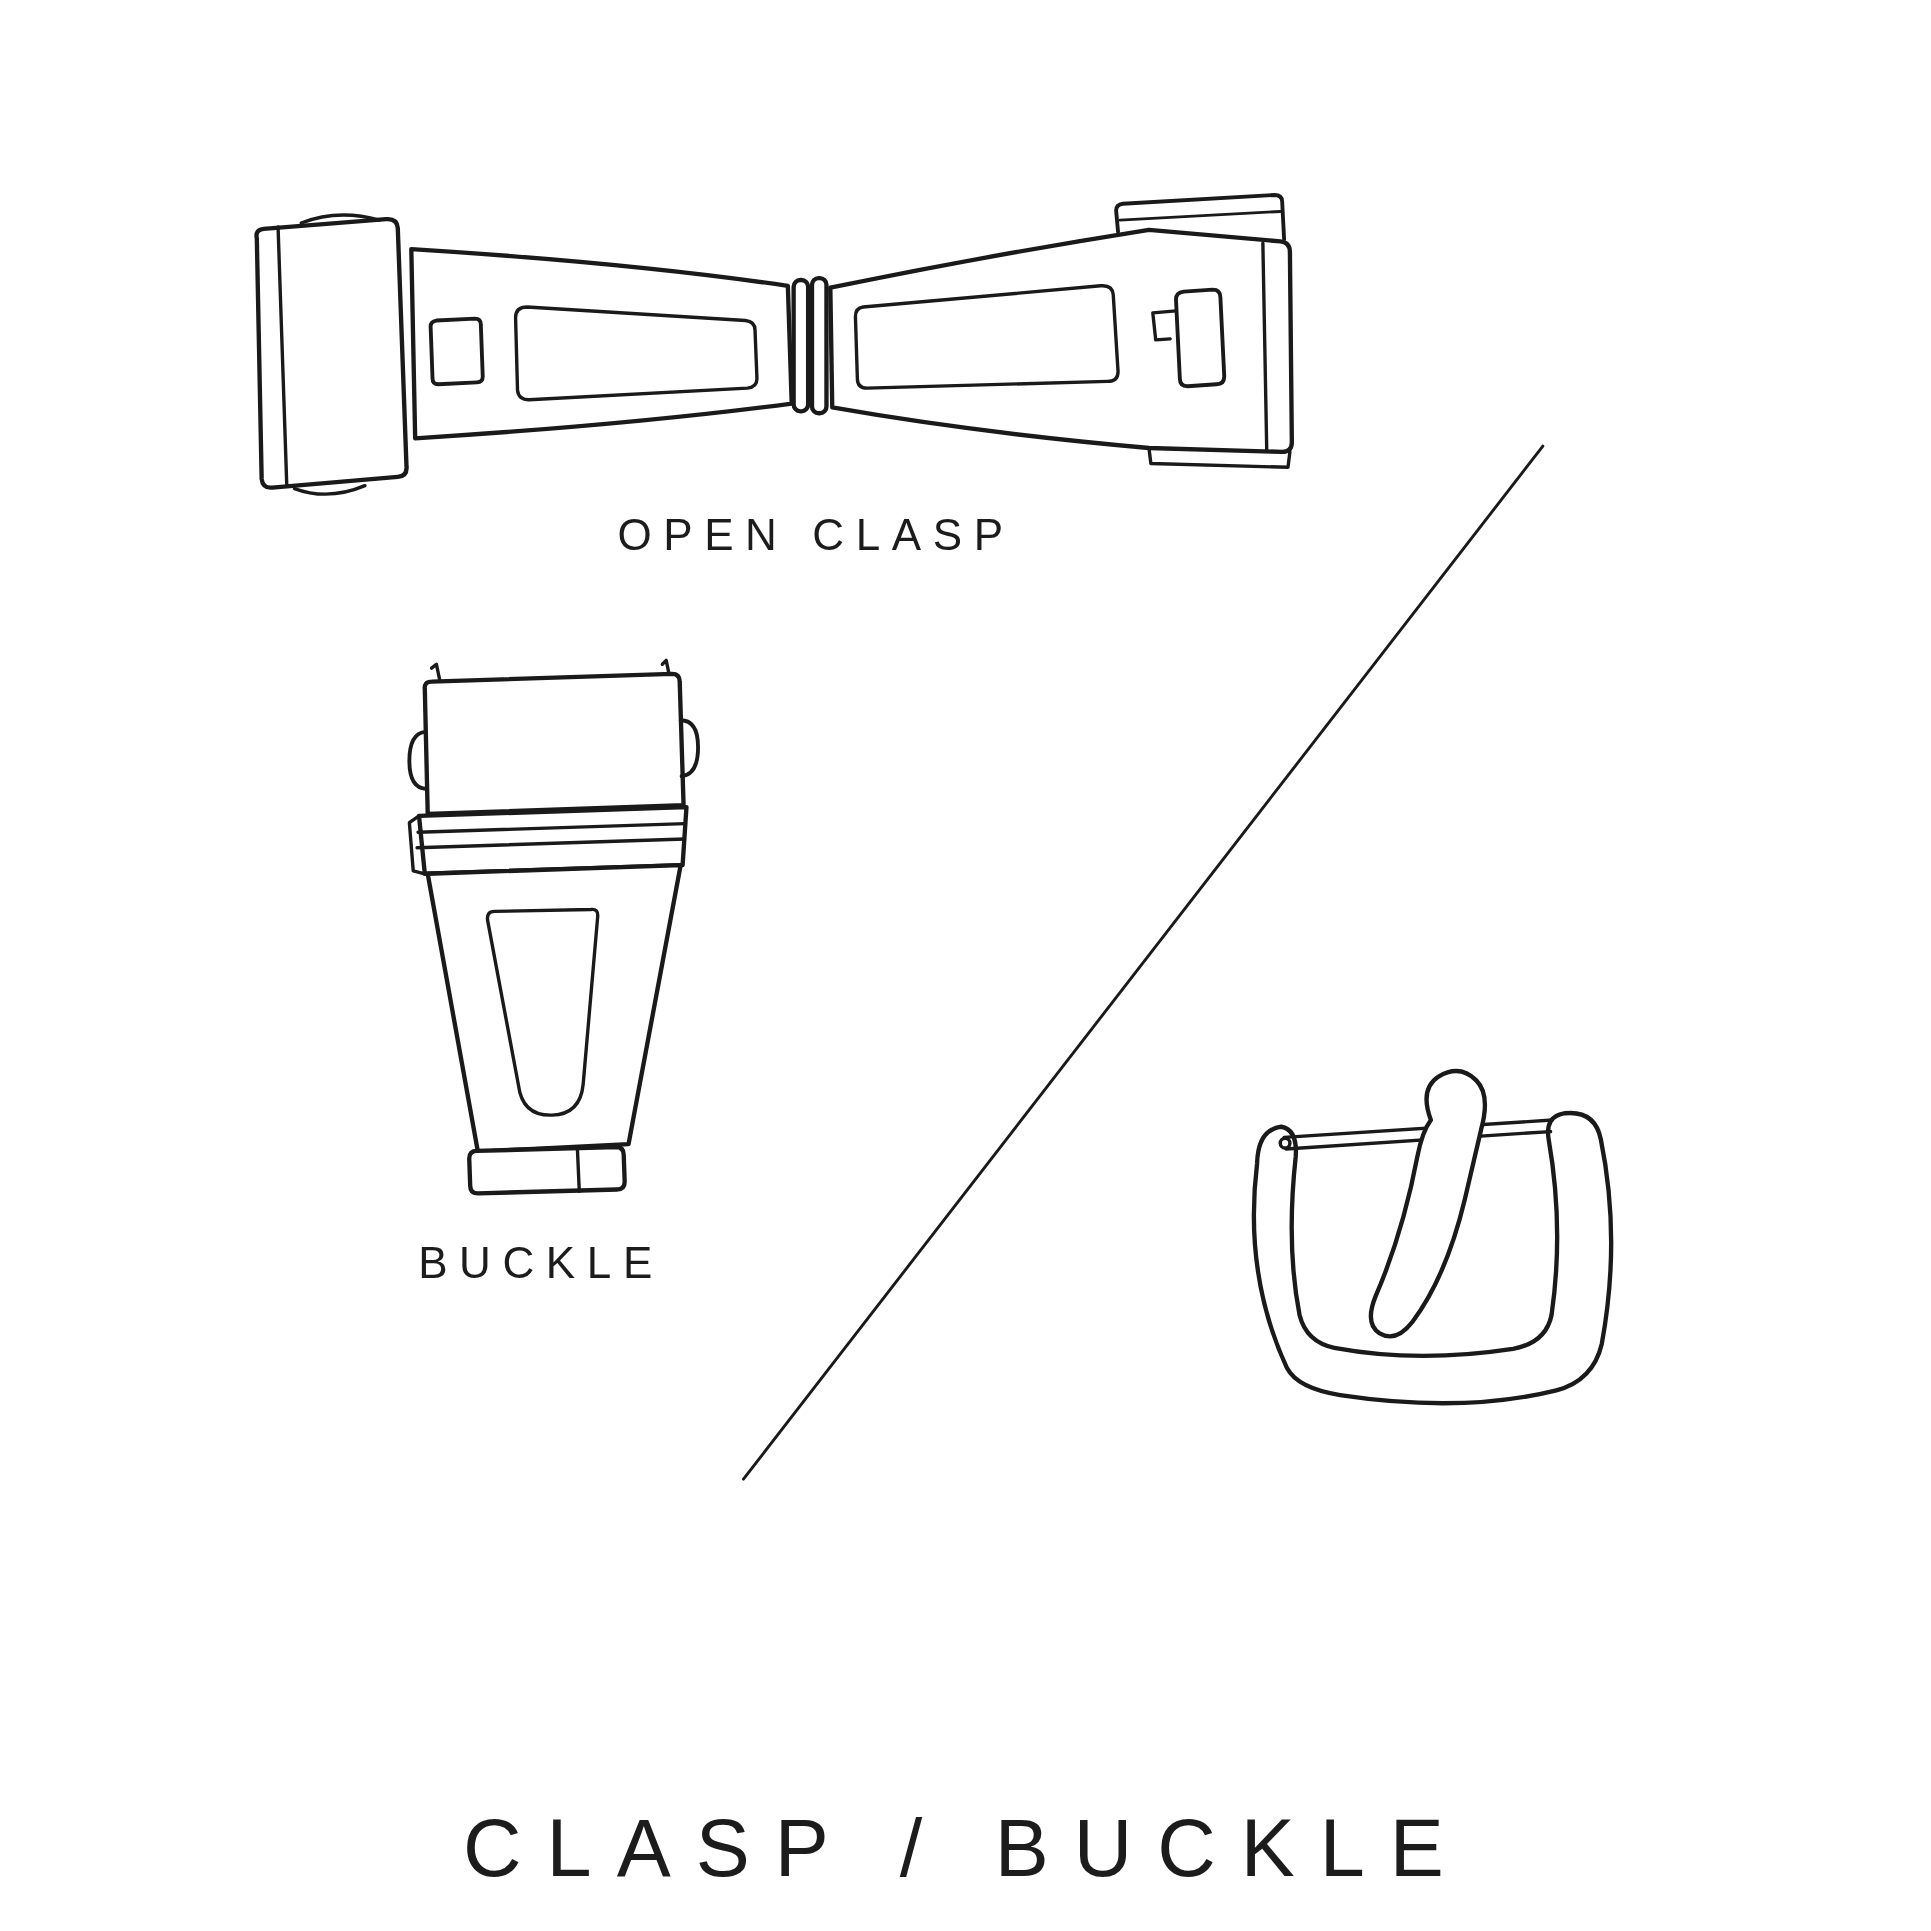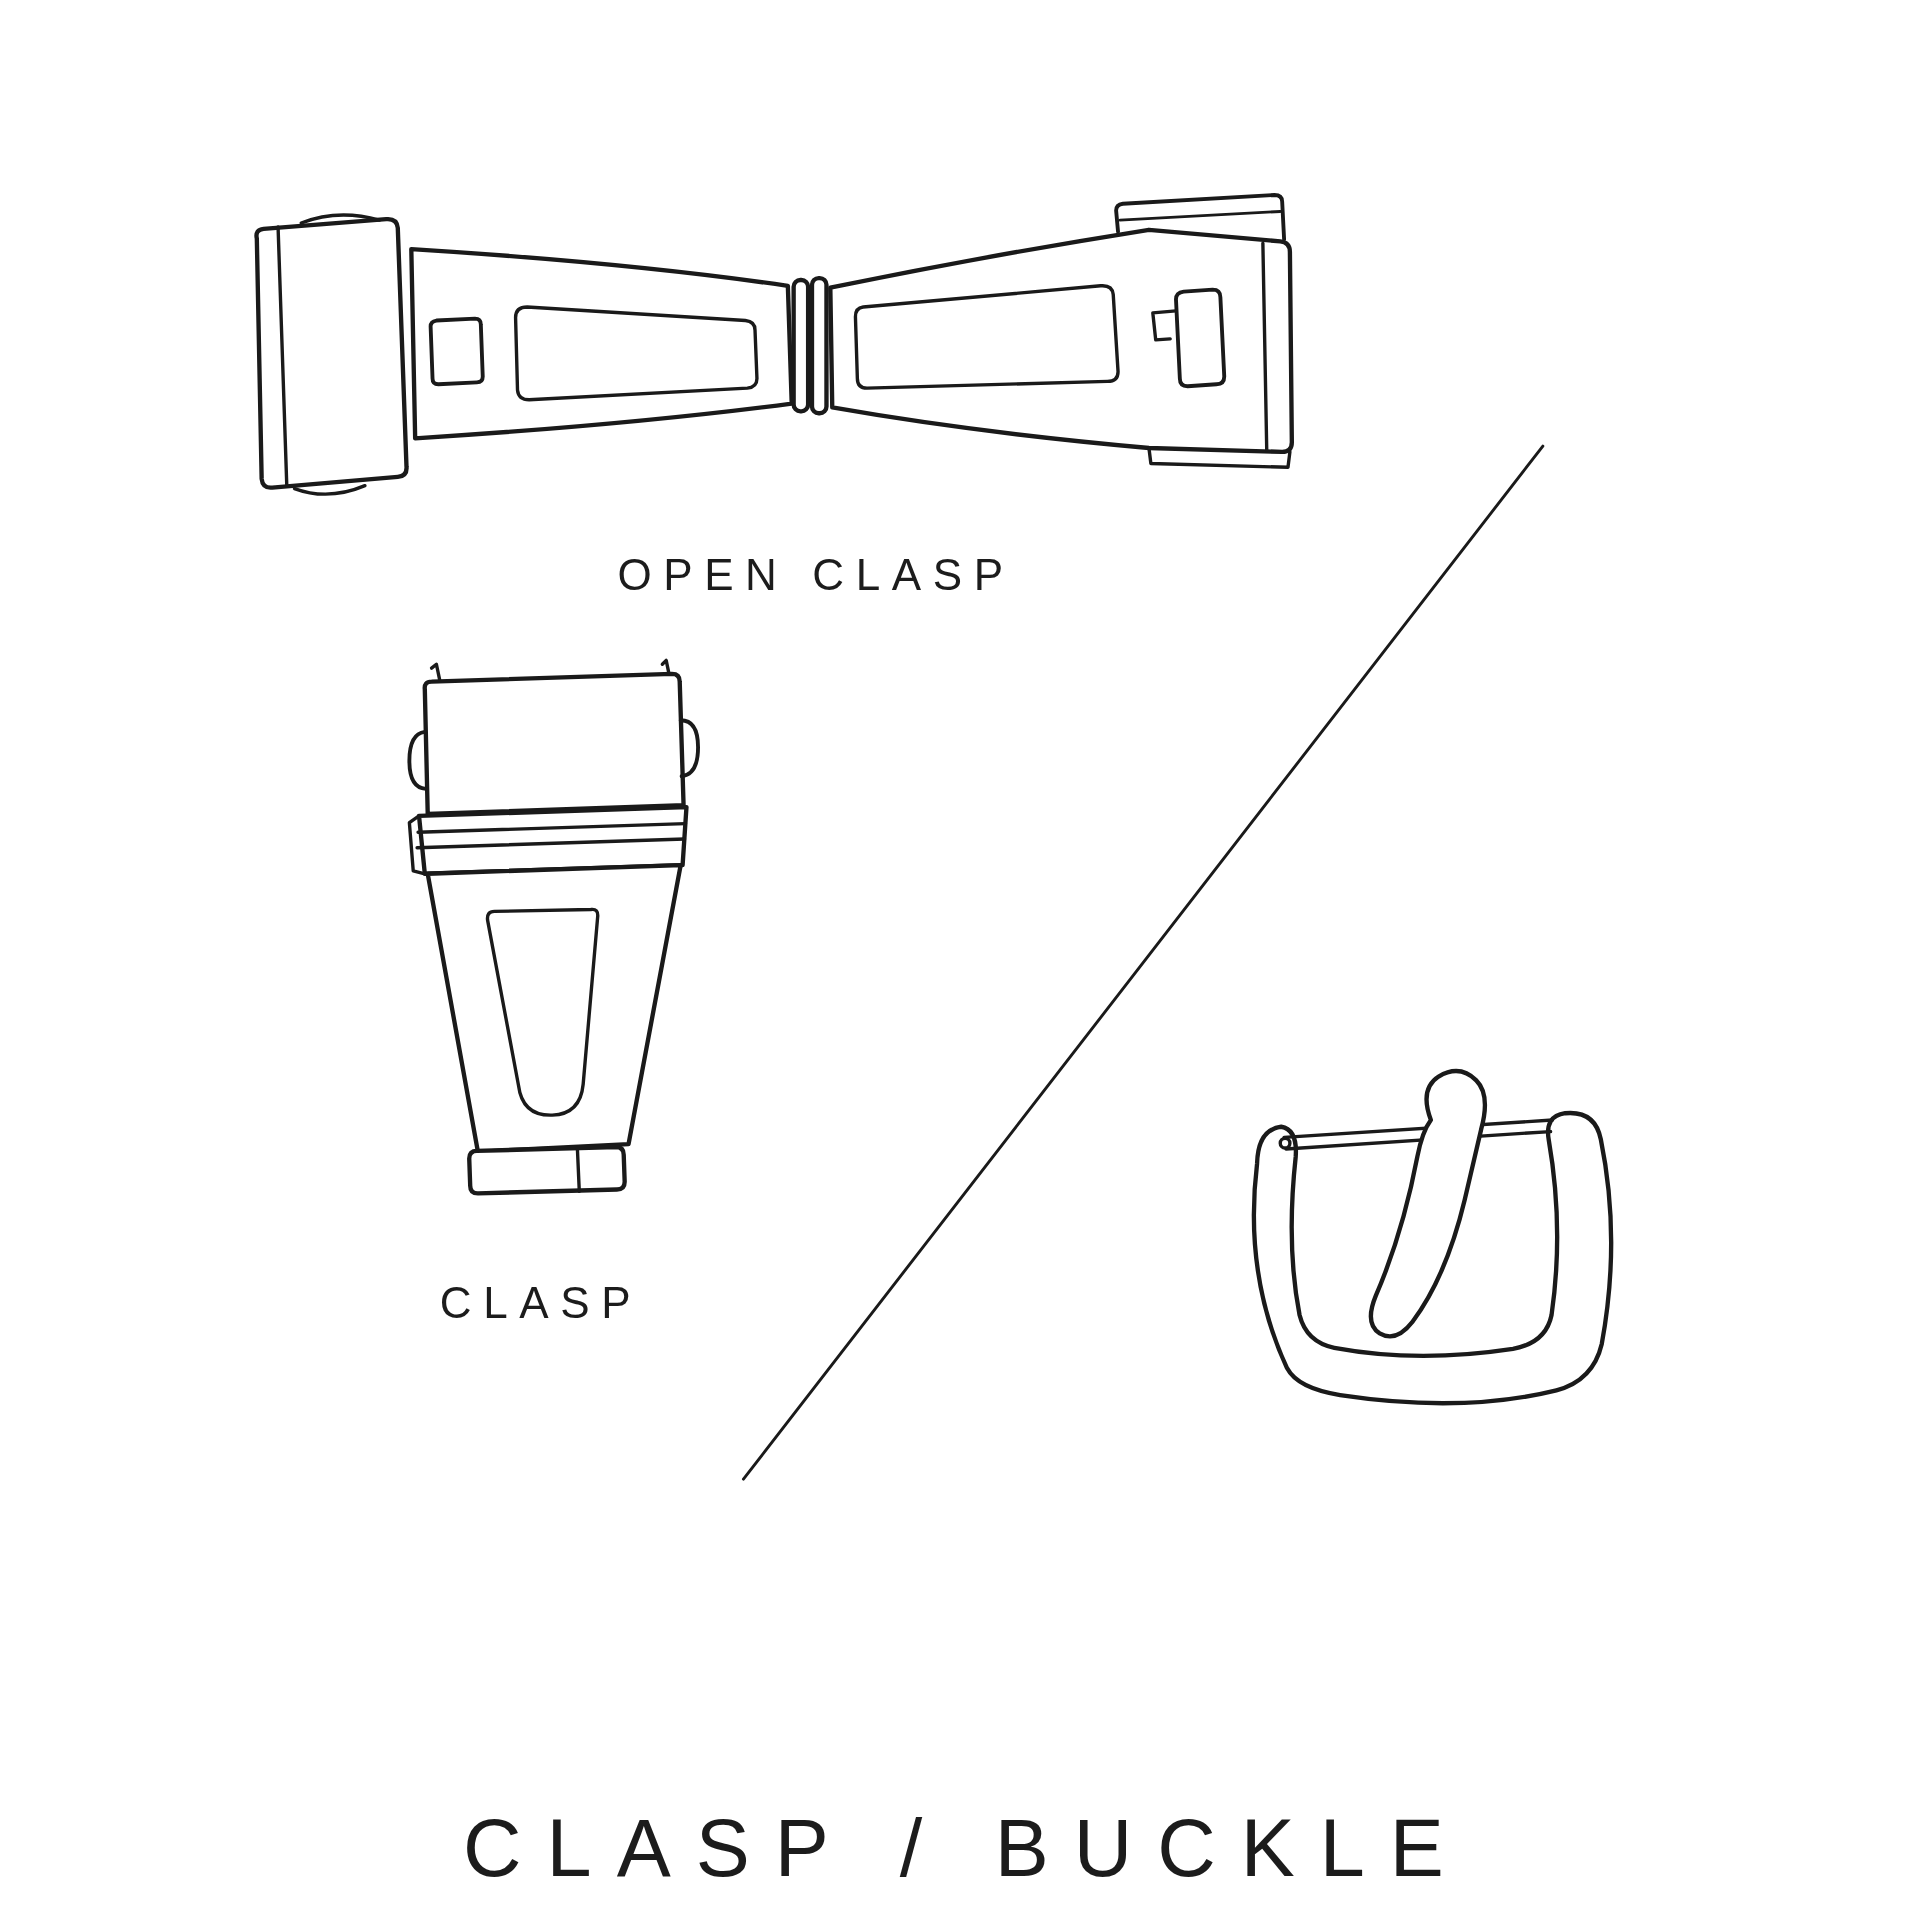--- a/index.html
+++ b/index.html
@@ -16,21 +16,20 @@
     left: 0; top: 0;
   }
   .label {
     position: absolute;
     transform: translateX(-50%);
     font-size: 44px;
     font-weight: 400;
     letter-spacing: 11.6px;
     color: #1c1c1c;
     white-space: nowrap;
-    margin-top: 40px;
   }
   .label-open   { left: 816px; top: 510px; }
   .label-closed { left: 541px; top: 1238px; }
   .page-title {
     position: absolute;
     left: 966px;
     top: 1802px;
     transform: translateX(-50%);
     font-size: 81px;
     font-weight: 400;
@@ -107,17 +106,17 @@
       <circle stroke-width="3.5" cx="1331" cy="1184" r="5"></circle>
 
       <ellipse stroke-width="3.5" cx="1505" cy="1160" rx="13" ry="16"></ellipse>
 
       <path fill="#ffffff" d="M 1482 1160 Q 1470 1128 1490 1115 Q 1512 1102 1529 1119 Q 1544 1134 1534 1170 L 1517 1243 Q 1498 1322 1463 1369 Q 1446 1391 1429 1381 Q 1413 1371 1425 1342 Q 1453 1277 1468 1198 Q 1473 1172 1482 1160 Z"></path>
     </g>
 
   </svg>
 
   <div class="label label-open">OPEN CLASP</div>
-  <div class="label label-closed">CLASP</div>
+  <div class="label label-closed">BUCKLE</div>
   <div class="page-title">CLASP / BUCKLE</div>
 
 </div>
 
 
 </body></html>

